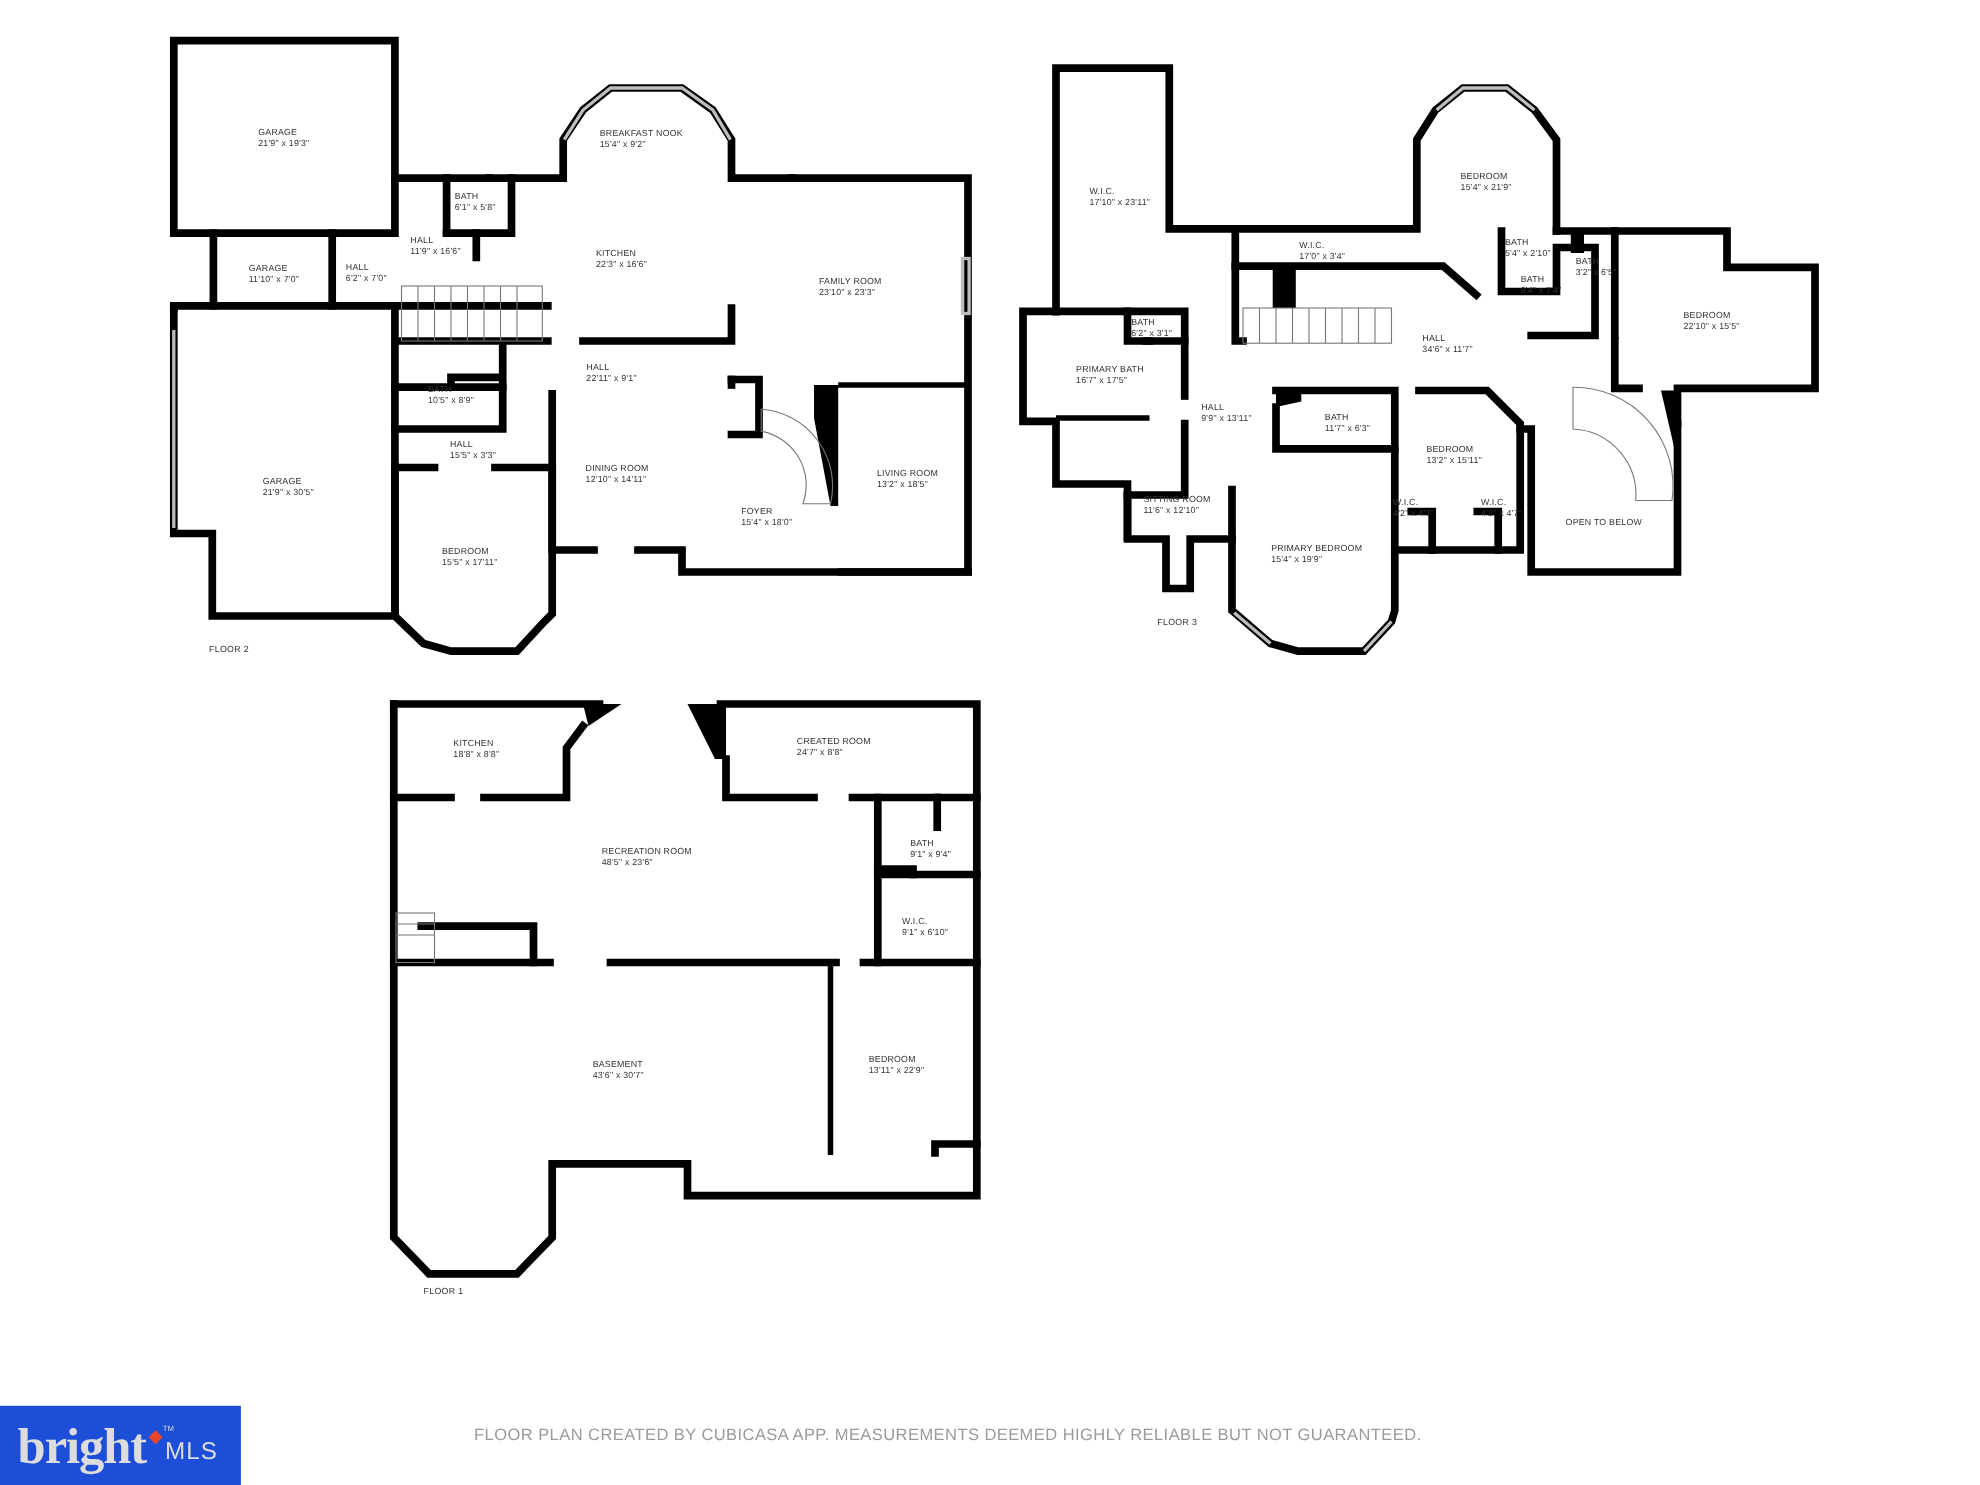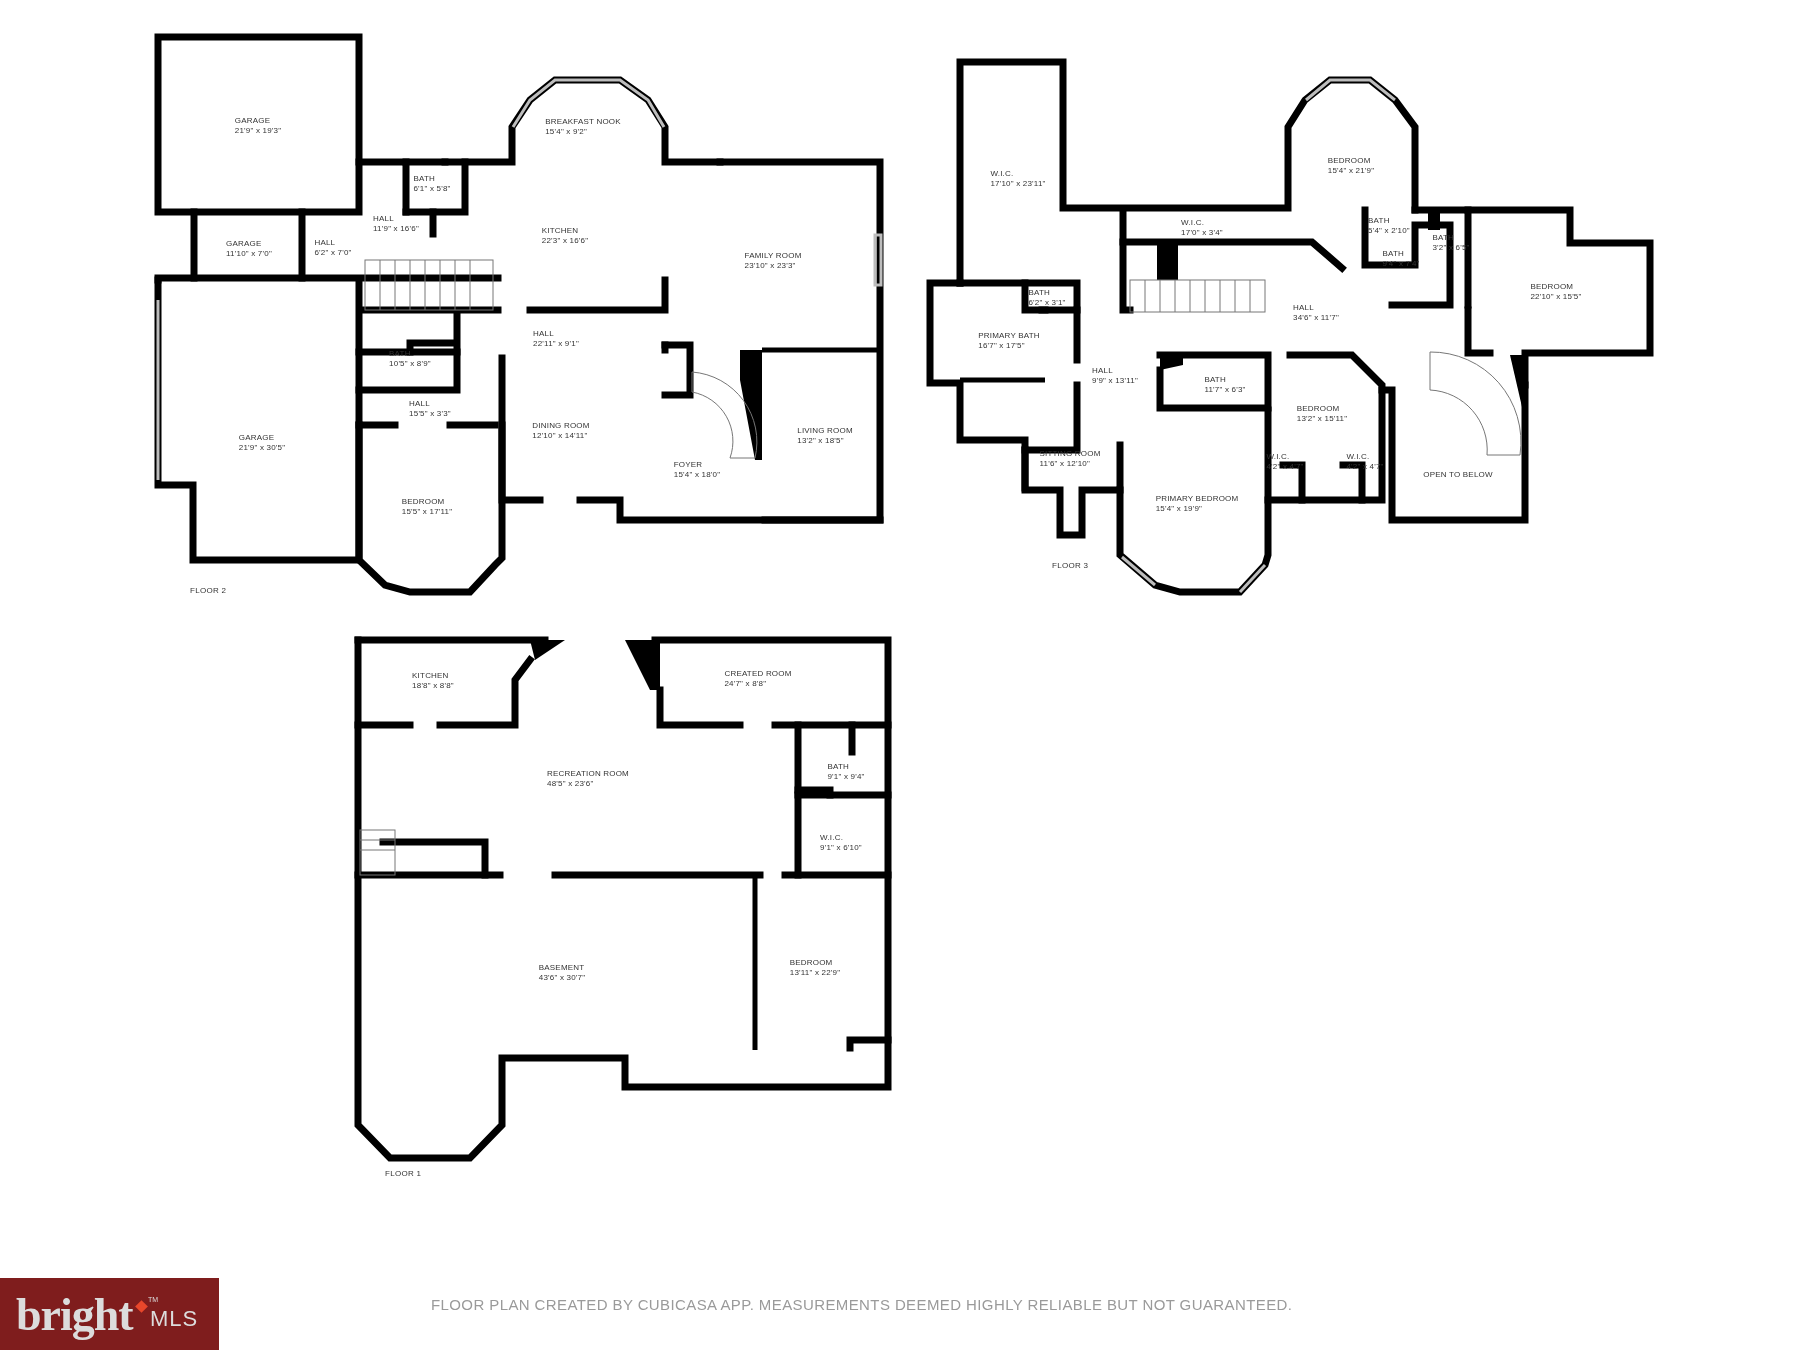--- a/index.html
+++ b/index.html
@@ -5,21 +5,21 @@
   html, body { margin:0; padding:0; background:#ffffff; }
   body { width:1800px; height:1350px; position:relative; overflow:hidden; font-family:"Liberation Sans", sans-serif; }
   svg.plan { position:absolute; left:0; top:0; }
   .wall { fill:none; stroke:#000; stroke-width:7; stroke-linejoin:miter; stroke-linecap:square; }
   .iwall { fill:none; stroke:#000; stroke-width:5; }
   .win { stroke:#bdbdbd; stroke-width:3; fill:none; }
   .stair { fill:none; stroke:#777; stroke-width:1; }
   .solid { fill:#000; }
   .room-label { position:absolute; transform:translate(-50%,-50%); text-align:left; color:#333; font-size:8px; line-height:10px; white-space:nowrap; letter-spacing:0.2px; }
   .floor-label { position:absolute; color:#333; font-size:8px; letter-spacing:0.3px; }
-  .logo { position:absolute; left:0; top:1278px; width:219px; height:72px; background:#7f1d1d; }
+  .logo { position:absolute; left:0; top:1278px; width:219px; height:72px; background:#1d4ed8; }
   .logo .bright { position:absolute; left:16px; top:10px; font-family:"Liberation Serif", serif; font-size:46px; font-weight:bold; color:#dcdcdc; letter-spacing:-1px; }
   .logo .mls { position:absolute; left:150px; top:28px; font-size:22px; color:#dcdcdc; letter-spacing:1px; }
   .logo .tm { position:absolute; left:148px; top:18px; font-size:7px; color:#dcdcdc; }
   .logo .spark { position:absolute; left:137px; top:24px; width:9px; height:9px; background:#e8472b; transform:rotate(45deg); }
   .disclaimer { position:absolute; left:431px; top:1296px; font-size:15px; color:#9a9a9a; letter-spacing:0.4px; white-space:nowrap; }
 </style>
 </head>
 <body>
 
 <svg class="plan" width="1800" height="1350" viewBox="0 0 1800 1350">

